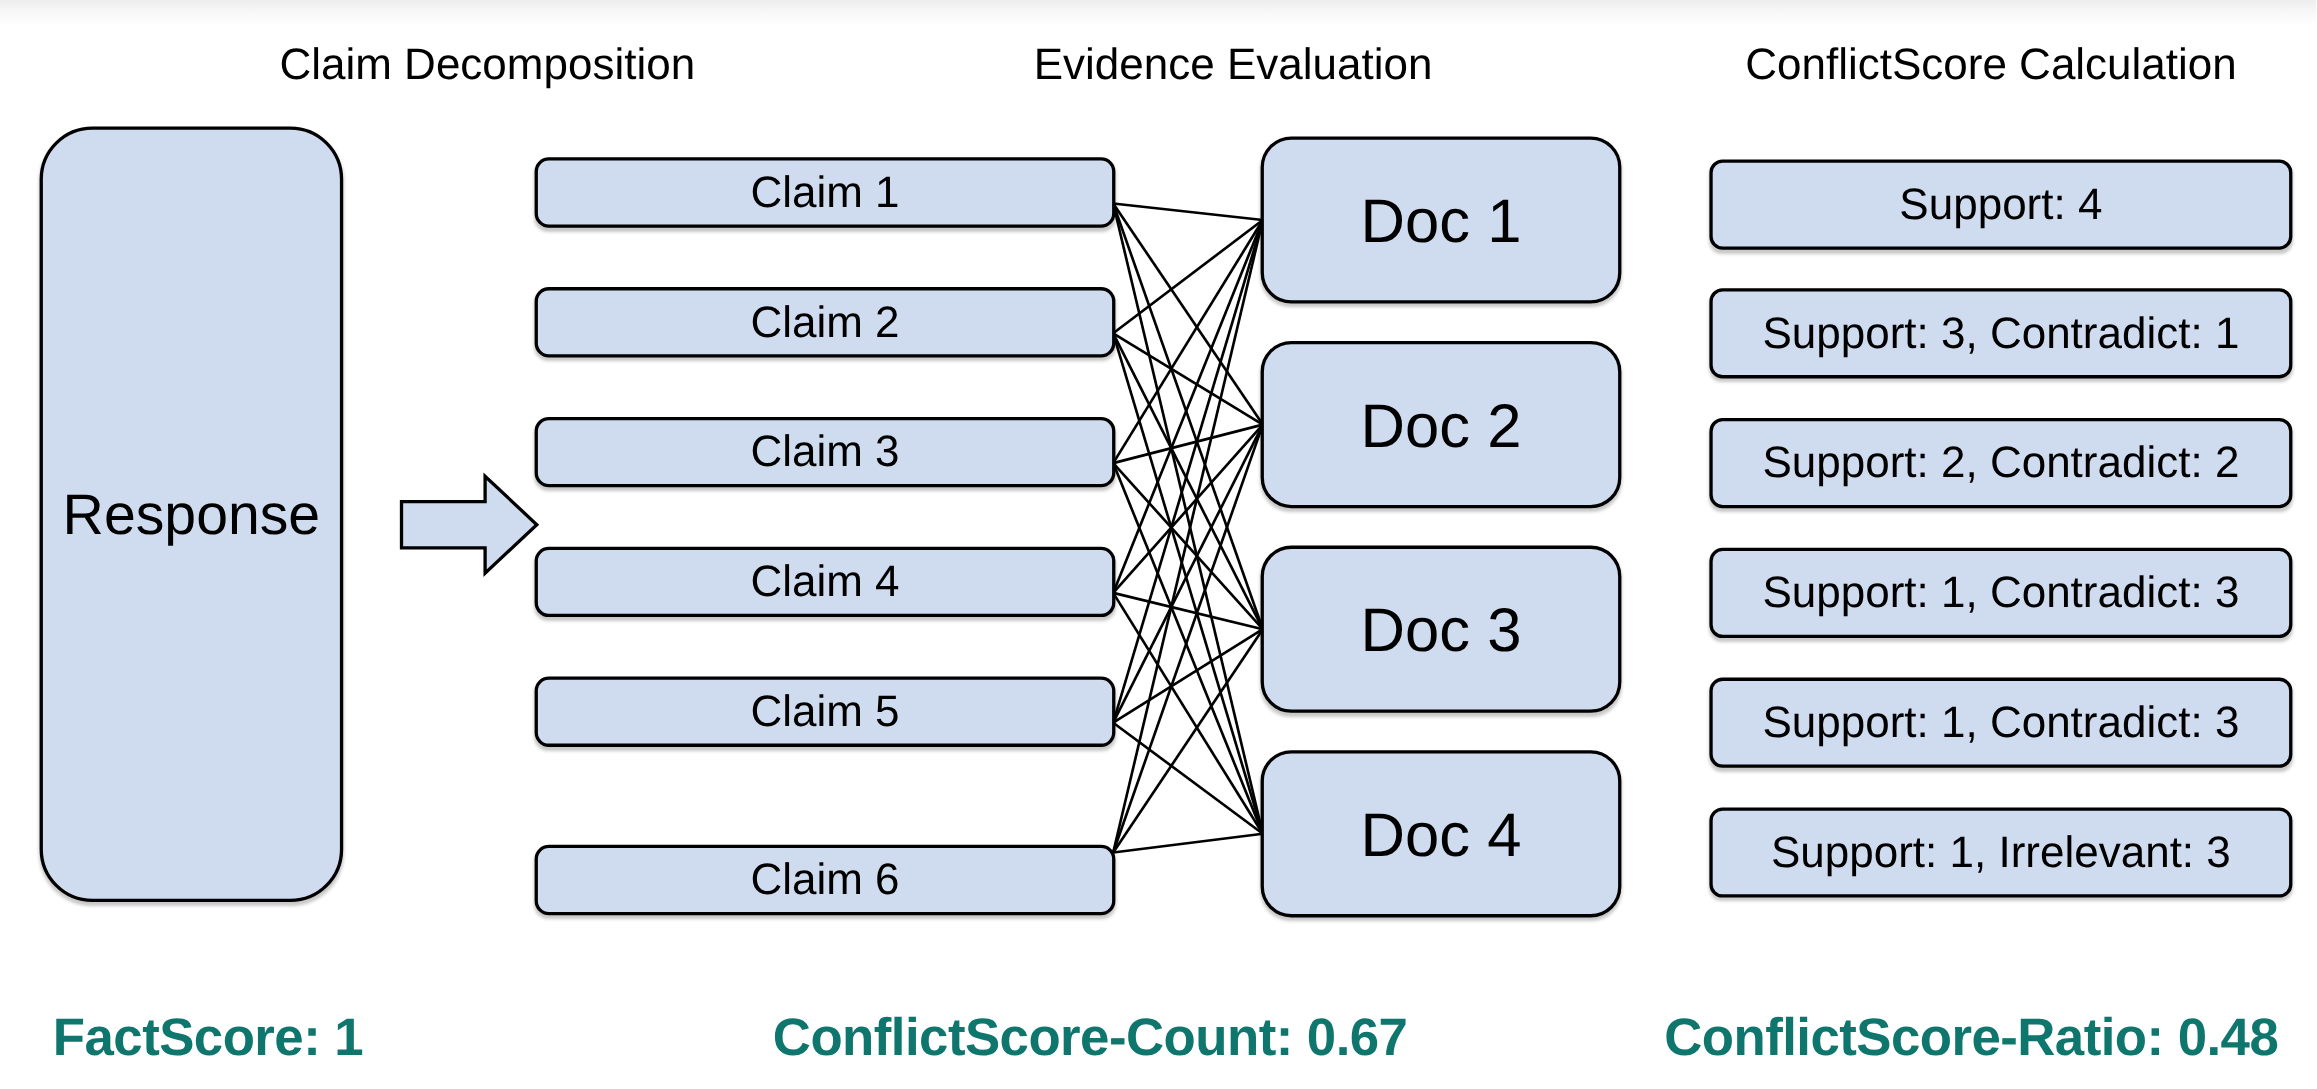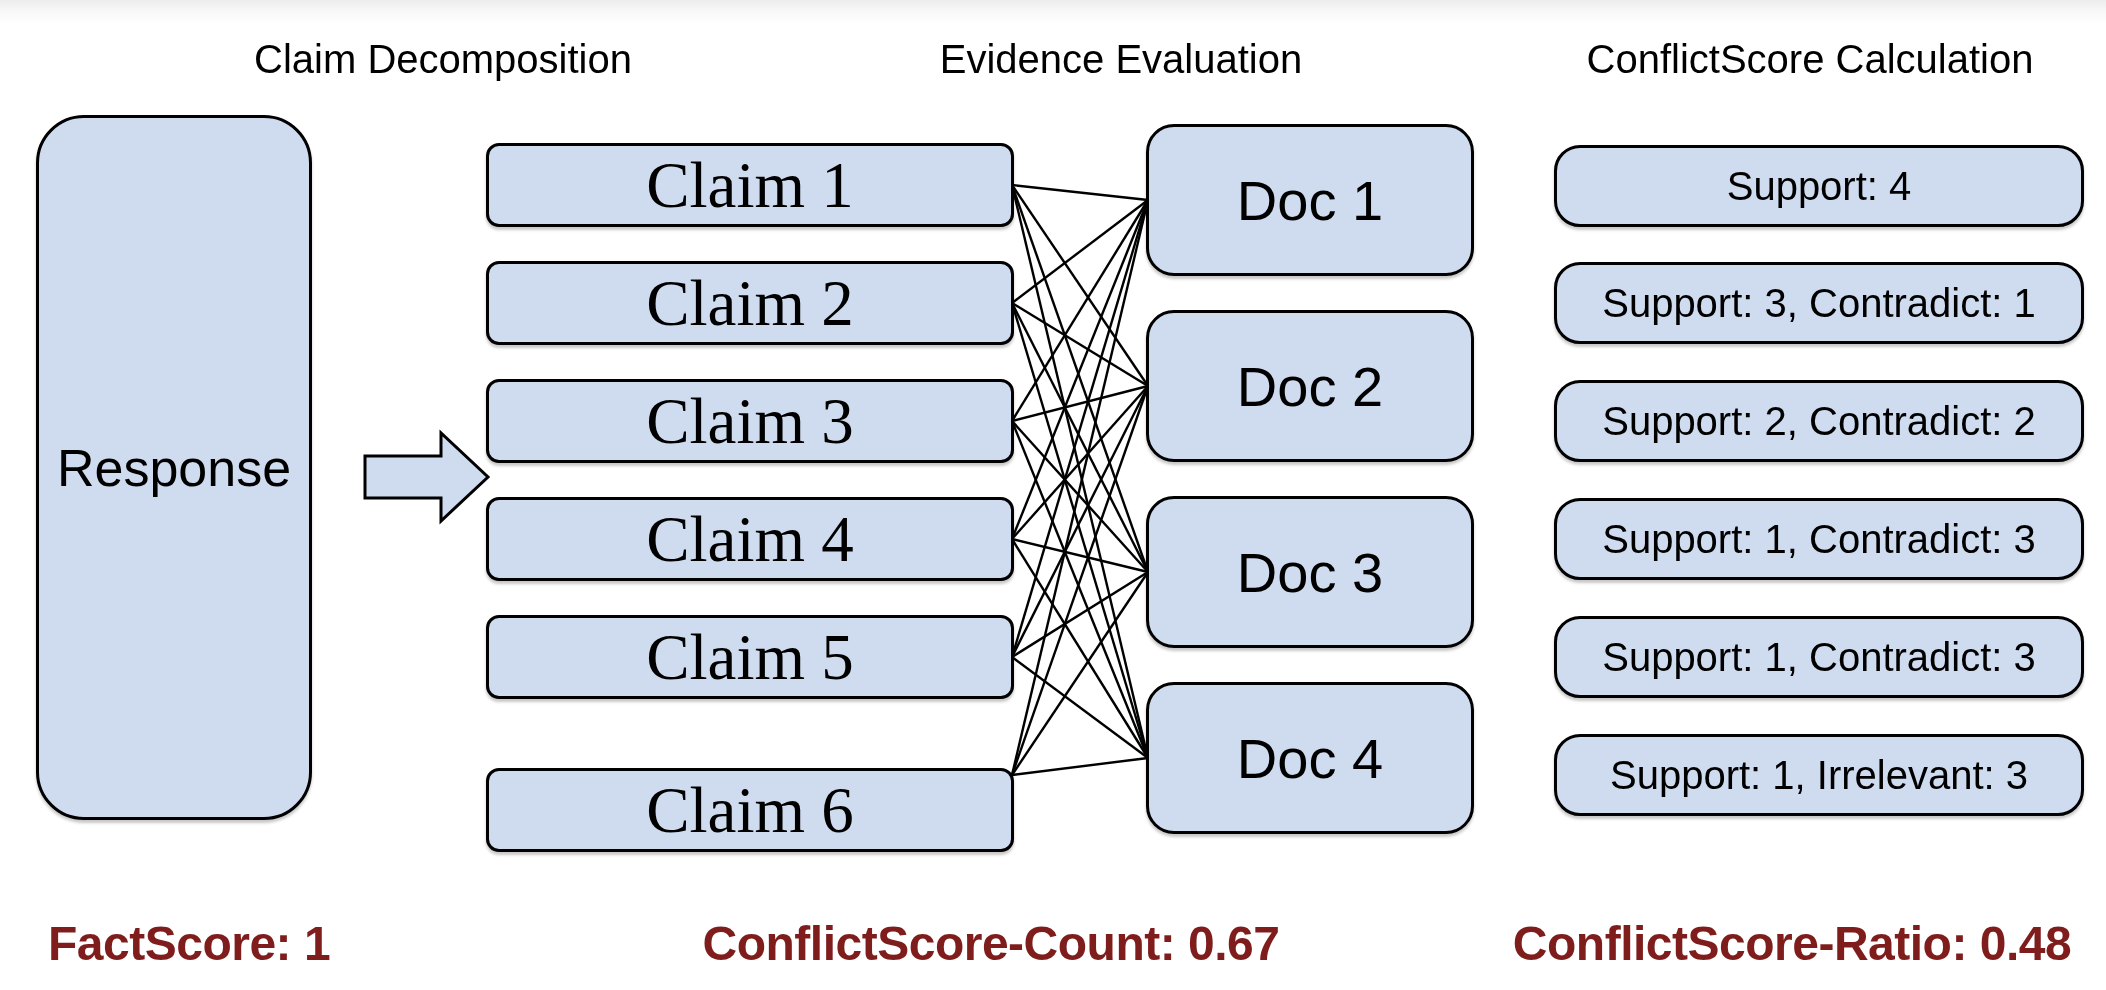--- a/index.html
+++ b/index.html
@@ -28,36 +28,36 @@
     border:3px solid var(--node-border,#000);
     display:flex;align-items:center;justify-content:center;
     color:#000;white-space:nowrap;
     box-shadow:0 3px 3px rgba(0,0,0,0.22);
   }
   .response{
     left:36px;top:115px;width:276px;height:705px;
     border-radius:48px;font-size:52px;
   }
   .claim{
-    left:486px;width:528px;height:84px;
-    border-radius:13px;font-size:65px;font-family:Liberation Serif, serif;
+    left:486px;width:528px;height:64px;
+    border-radius:13px;font-size:40px;
   }
   .doc{
     left:1146px;width:328px;height:152px;
     border-radius:28px;font-size:56px;
   }
   .score{
     left:1554px;width:530px;height:82px;
-    border-radius:26px;font-size:40px;
+    border-radius:12px;font-size:40px;
   }
   .edges, .arrow-svg{position:absolute;left:0;top:0;pointer-events:none;}
   .metric{
     position:absolute;top:916px;
     font-size:48px;font-weight:bold;letter-spacing:-0.5px;
-    line-height:56px;color:#7f1d1d;white-space:nowrap;
+    line-height:56px;color:#0f766e;white-space:nowrap;
   }
   .m1{left:48px;}
   .m2{left:991px;transform:translateX(-50%);}
   .m3{left:1792px;transform:translateX(-50%);}
 </style>
 </head>
 <body>
 
 <div class="canvas" style="--bg: #ffffff; --node-fill: #cfdbee; --node-border: #000000;">
 

